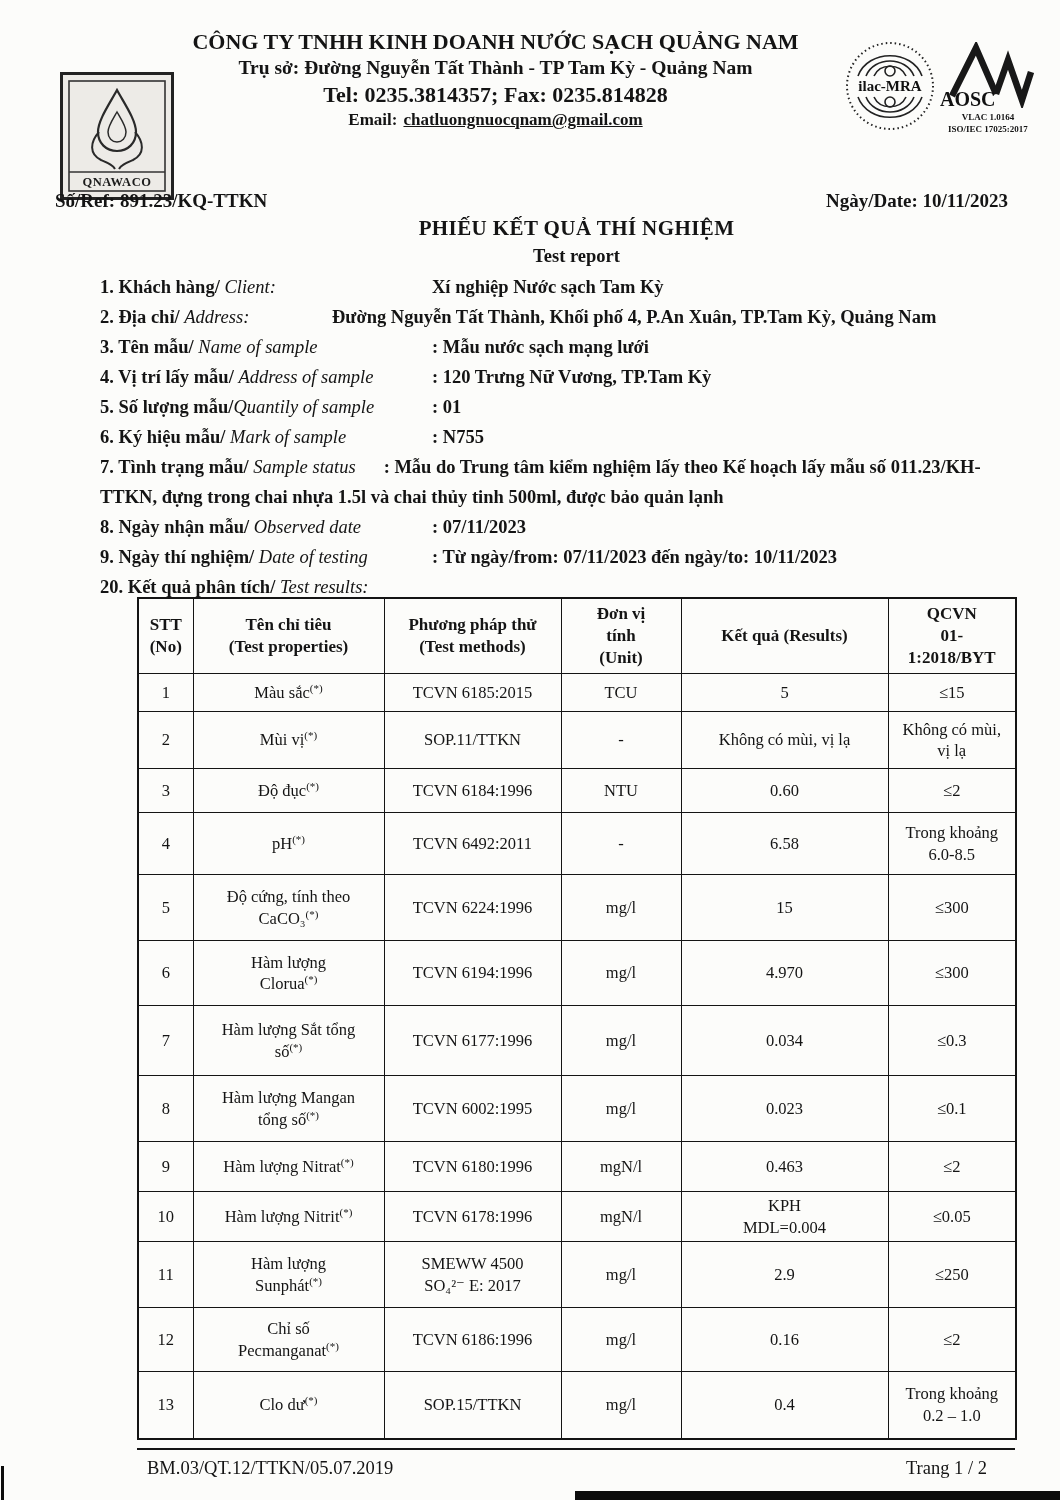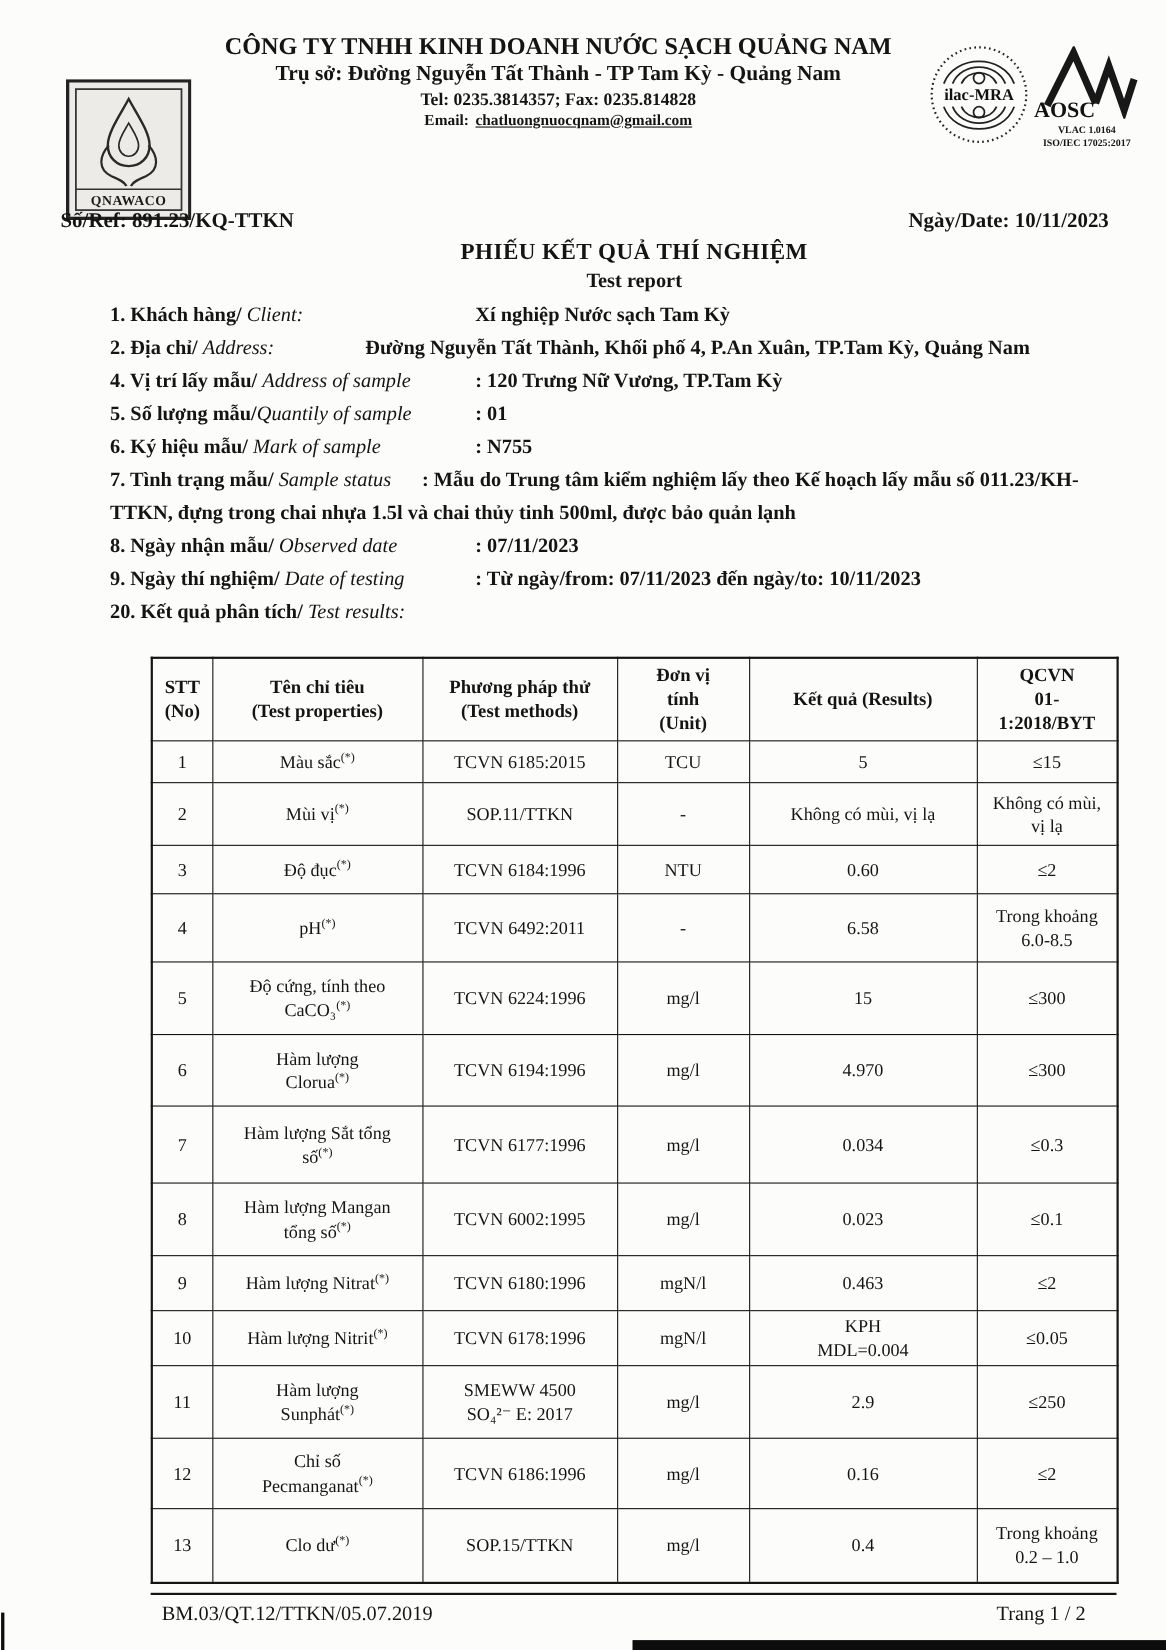--- a/index.html
+++ b/index.html
@@ -8,28 +8,28 @@
     position:relative;
     width:1060px;height:1500px;
     margin:0 auto;
     background:#fcfcfa;
     font-family:"Liberation Serif","DejaVu Serif",serif;
     color:#141414;
     overflow:hidden;
   }
   
   .hdr-center{
-    position:absolute;left:180px;top:28px;width:655px;
+    position:absolute;left:168px;top:28px;width:655px;
     text-align:center;font-weight:700;line-height:1.28;
   }
   .company{font-size:22px;}
   .center-name{font-size:21px;}
   .addr{font-size:19.5px;}
-  .telfax{font-size:16px;}
-  .email-line{font-size:14px;}
+  .telfax{font-size:22px;}
+  .email-line{font-size:17px;}
   .email-addr{text-decoration:underline;margin-left:6px;}
   .stamp{position:absolute;left:60px;top:36px;margin-top:36px;}
   .ilac{position:absolute;left:845px;top:40px;}
   .aosc{position:absolute;left:938px;top:42px;width:100px;text-align:center;}
   .aosc-sub{font-size:9px;font-weight:700;line-height:1.3;}
   
   .meta-row{
     position:absolute;left:55px;right:52px;top:190px;
     display:flex;justify-content:space-between;
     font-size:19px;font-weight:700;
@@ -159,20 +159,24 @@
   <div class="info">
     <div class="info-row">
       <span class="info-label"><b>1. Khách hàng/ </b><i>Client:</i></span>
       <span class="info-value">Xí nghiệp Nước sạch Tam Kỳ</span>
     </div>
     <div class="info-row">
       <span class="info-label w232"><b>2. Địa chỉ/ </b><i>Address:</i></span>
       <span class="info-value">Đường Nguyễn Tất Thành, Khối phố 4, P.An Xuân, TP.Tam Kỳ, Quảng Nam</span>
     </div>
     <div class="info-row">
+      <span class="info-label"><b>3. Tên mẫu/ </b><i>Name of sample</i></span>
+      <span class="info-value">: Mẫu nước sạch mạng lưới</span>
+    </div>
+    <div class="info-row">
       <span class="info-label"><b>4. Vị trí lấy mẫu/ </b><i>Address of sample</i></span>
       <span class="info-value">: 120 Trưng Nữ Vương, TP.Tam Kỳ</span>
     </div>
     <div class="info-row">
       <span class="info-label"><b>5. Số lượng mẫu/</b><i>Quantily of sample</i></span>
       <span class="info-value">: 01</span>
     </div>
     <div class="info-row">
       <span class="info-label"><b>6. Ký hiệu mẫu/ </b><i>Mark of sample</i></span>
       <span class="info-value">: N755</span>

